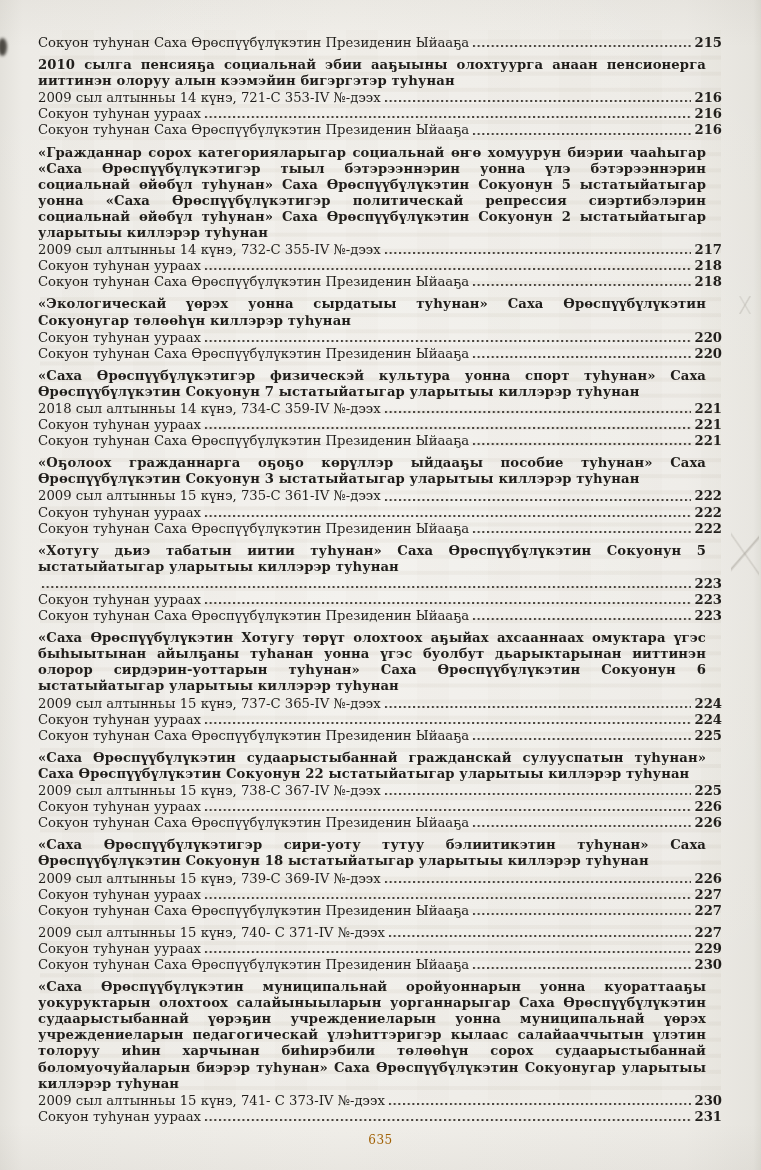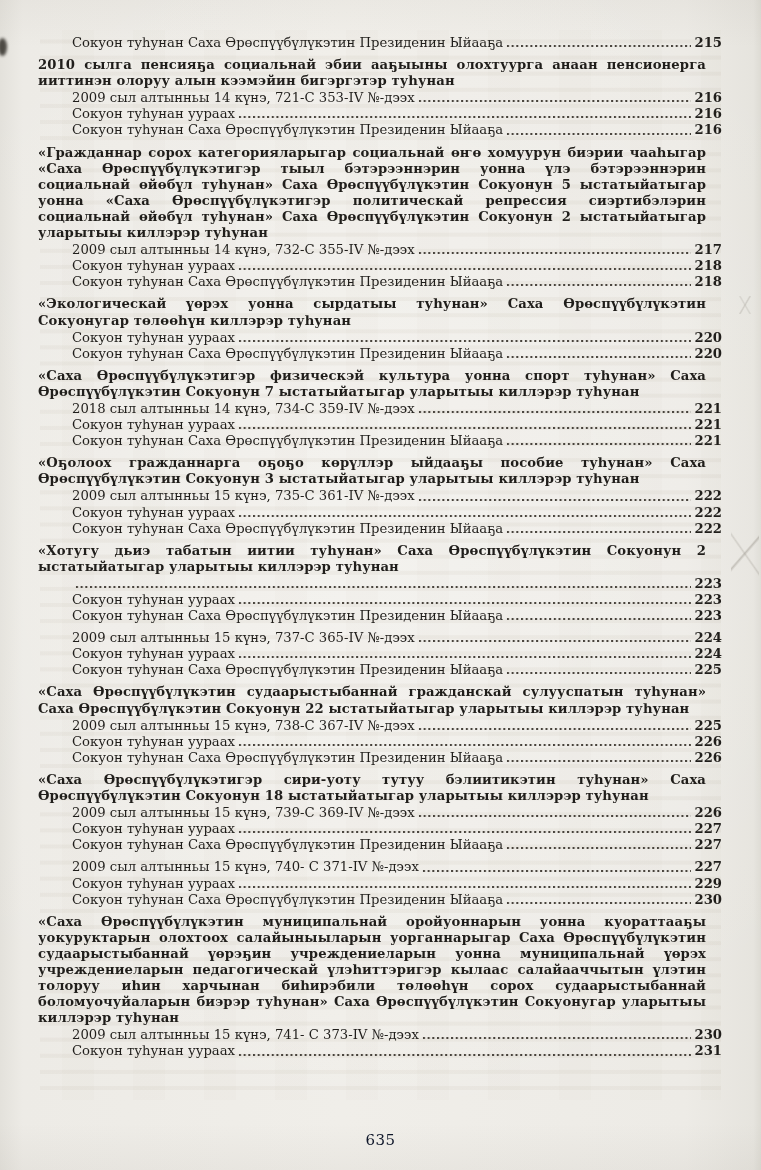--- a/index.html
+++ b/index.html
@@ -53,38 +53,38 @@
     font-size:13.2px; line-height:16.1px;
   }
   .entry { margin-top:6px; }
   .entry:first-child { margin-top:0; }
   .title {
     margin:0 16px 1px 0;
     font-weight:bold;
     text-align:justify;
     letter-spacing:.1px;
   }
-  .row { display:flex; align-items:flex-start;margin-left:34px; }
+  .row { display:flex; align-items:flex-start; }
   .row .label { white-space:nowrap; }
   .row .leader {
     flex:1 1 auto;
     align-self:flex-end;
     height:4px;
     margin:0 3px 3px 3px;
     background-image:radial-gradient(circle at 2px 2px, #47423b 1.05px, rgba(0,0,0,0) 1.45px);
     background-size:4.7px 4px;
     background-repeat:repeat-x;
   }
   .row .pageno { white-space:nowrap;font-weight:bold; }
   .footer {
     position:absolute; left:0; right:0; bottom:20px;
     text-align:center;
-    font-size:15px; line-height:20px;
+    font-size:12px; line-height:20px;
     letter-spacing:.5px;
-    color:#0f172a;
+    color:#a16207;
   }
 </style>
 </head>
 <body>
 
 <div class="paper-shade"></div>
 <div class="bleed"></div>
 <div class="smudge"></div>
 <div class="scratch-a"></div>
 <div class="scratch-b"></div>
@@ -177,37 +177,38 @@
           <span class="leader"></span>
           <span class="pageno">222</span>
         </div>
         <div class="row">
           <span class="label">Сокуон туһунан Саха Өрөспүүбүлүкэтин Президенин Ыйааҕа</span>
           <span class="leader"></span>
           <span class="pageno">222</span>
         </div>
       </section>
       <section class="entry">
-        <p class="title">«Хотугу дьиэ табатын иитии туһунан» Саха Өрөспүүбүлүкэтин Сокуонун 2 ыстатыйатыгар уларытыы киллэрэр туһунан</p>
+        <p class="title">«Хотугу дьиэ табатын иитии туһунан» Саха Өрөспүүбүлүкэтин Сокуонун 5 ыстатыйатыгар уларытыы киллэрэр туһунан</p>
         <div class="row">
           <span class="leader"></span>
           <span class="pageno">223</span>
         </div>
         <div class="row">
           <span class="label">Сокуон туһунан уураах</span>
           <span class="leader"></span>
           <span class="pageno">223</span>
         </div>
         <div class="row">
           <span class="label">Сокуон туһунан Саха Өрөспүүбүлүкэтин Президенин Ыйааҕа</span>
           <span class="leader"></span>
           <span class="pageno">223</span>
         </div>
       </section>
       <section class="entry">
+        <p class="title">«Саха Өрөспүүбүлүкэтин Хотугу төрүт олохтоох аҕыйах ахсааннаах омуктара үгэс быһыытынан айылҕаны туһанан уонна үгэс буолбут дьарыктарынан ииттинэн олорор сирдэрин-уоттарын туһунан» Саха Өрөспүүбүлүкэтин Сокуонун 6 ыстатыйатыгар уларытыы киллэрэр туһунан</p>
         <div class="row">
           <span class="label">2009 сыл алтынньы 15 күнэ, 737-С 365-IV №-дээх</span>
           <span class="leader"></span>
           <span class="pageno">224</span>
         </div>
         <div class="row">
           <span class="label">Сокуон туһунан уураах</span>
           <span class="leader"></span>
           <span class="pageno">224</span>
         </div>

